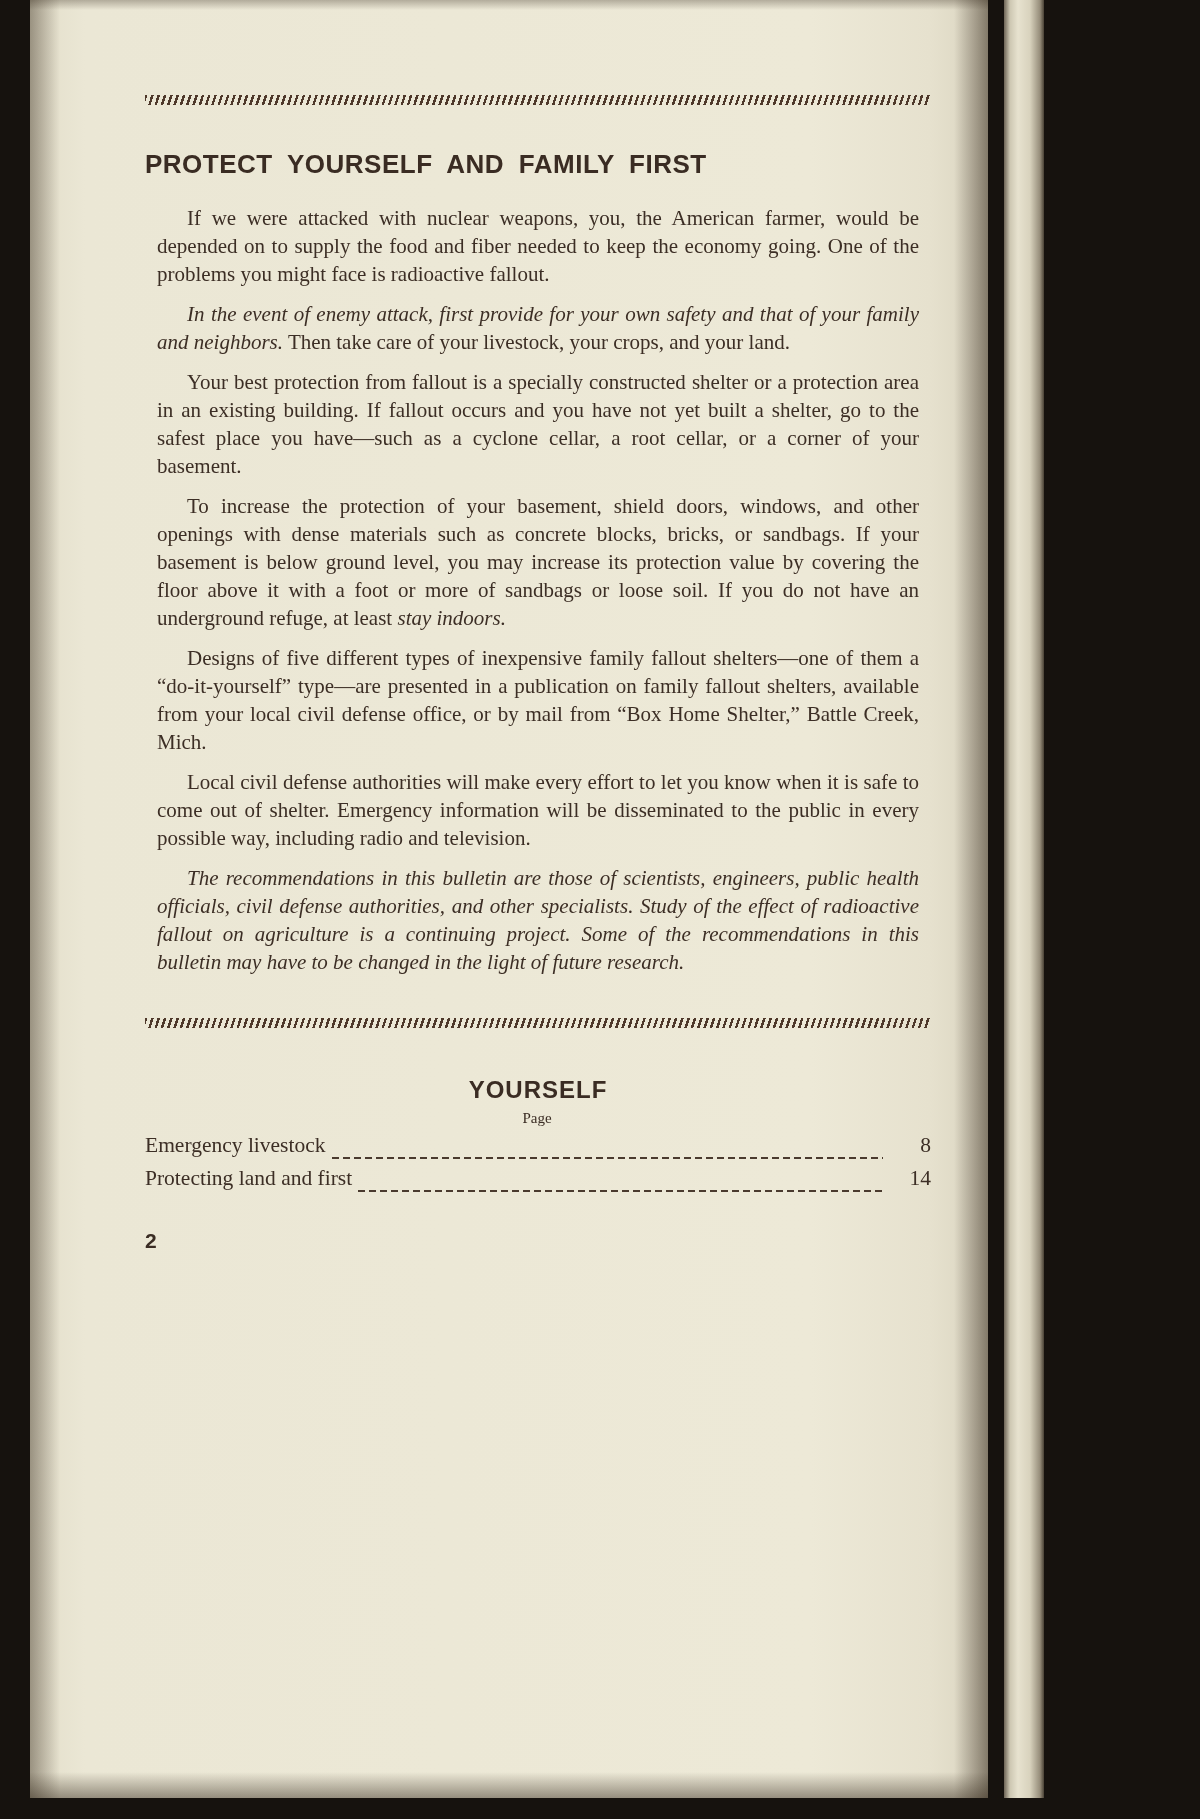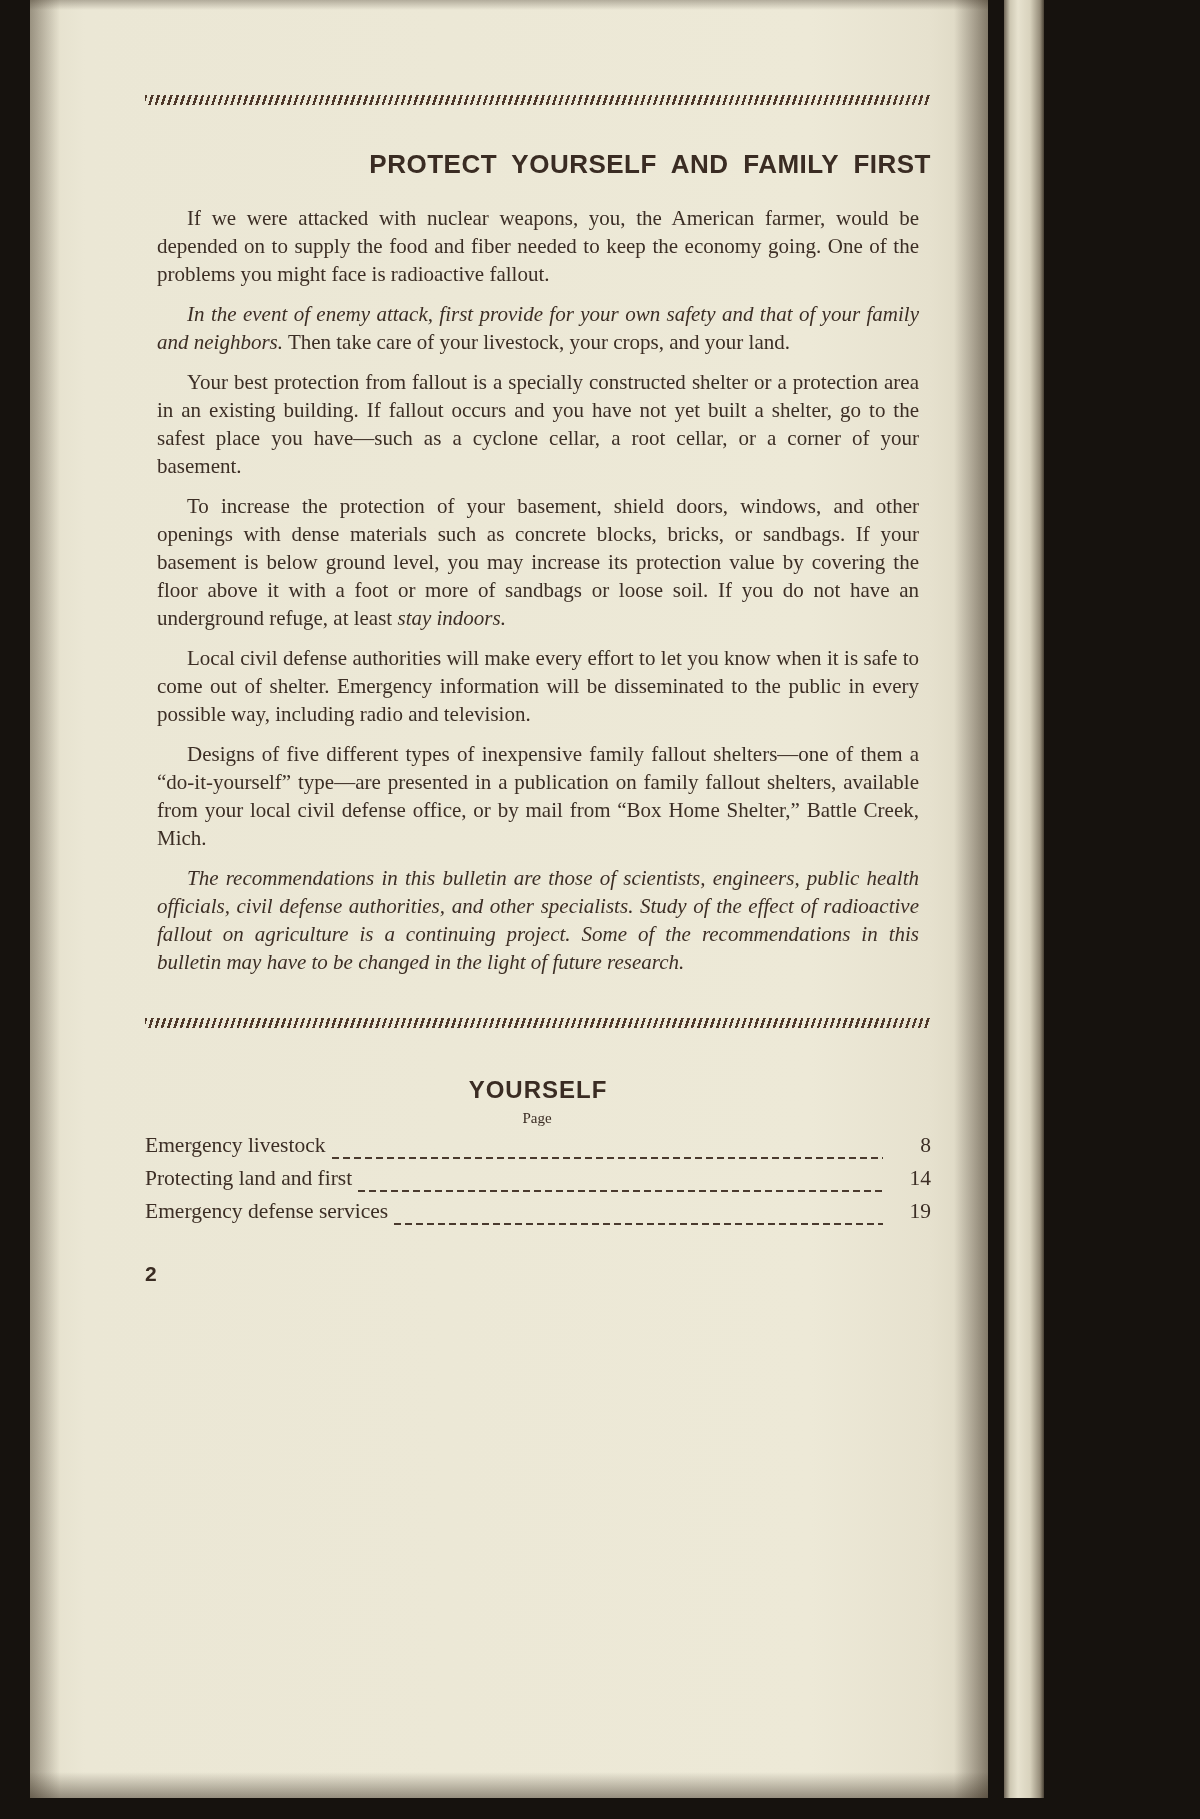--- a/index.html
+++ b/index.html
@@ -64,21 +64,21 @@
   }
   .ornament-top { margin-top: 95px; }
   .ornament-mid { margin-top: 42px; }
 
   .doc-title {
     font-family: "Liberation Sans", sans-serif;
     font-weight: 700;
     font-size: 26px;
     letter-spacing: 0.5px;
     word-spacing: 7px;
-    text-align: right;
+    text-align: left;
     color: #3a2c23;
     margin: 44px 0 24px 0;
   }
 
   .body-text { text-align: justify; font-size: 21px; line-height: 28px; }
   .para { margin: 12px; text-indent: 30px; }
   .italic { font-style: italic; }
 
   .contents-title {
     font-family: "Liberation Sans", sans-serif;
@@ -136,47 +136,42 @@
 
     <h1 class="doc-title">PROTECT YOURSELF AND FAMILY FIRST</h1>
 
     <section class="body-text">
       <p class="para">If we were attacked with nuclear weapons, you, the American farmer, would be depended on to supply the food and fiber needed to keep the economy going.  One of the problems you might face is radioactive fallout.</p>
       <p class="para"><span class="italic">In the event of enemy attack, first provide for your own safety and that of your family and neighbors.</span>
         <span>Then take care of your livestock, your crops, and your land.</span></p>
       <p class="para">Your best protection from fallout is a specially constructed shelter or a protection area in an existing building.  If fallout occurs and you have not yet built a shelter, go to the safest place you have—such as a cyclone cellar, a root cellar, or a corner of your basement.</p>
       <p class="para"><span>To increase the protection of your basement, shield doors, windows, and other openings with dense materials such as concrete blocks, bricks, or sandbags.  If your basement is below ground level, you may increase its protection value by covering the floor above it with a foot or more of sandbags or loose soil.  If you do not have an underground refuge, at least</span>
         <span class="italic">stay indoors.</span></p>
+      <p class="para">Designs of five different types of inexpensive family fallout shelters—one of them a “do-it-yourself” type—are presented in a publication on family fallout shelters, available from your local civil defense office, or by mail from “Box Home Shelter,” Battle Creek, Mich.</p>
       <p class="para">Local civil defense authorities will make every effort to let you know when it is safe to come out of shelter.  Emergency information will be disseminated to the public in every possible way, including radio and television.</p>
-      <p class="para">Designs of five different types of inexpensive family fallout shelters—one of them a “do-it-yourself” type—are presented in a publication on family fallout shelters, available from your local civil defense office, or by mail from “Box Home Shelter,” Battle Creek, Mich.</p>
       <p class="para italic">The recommendations in this bulletin are those of scientists, engineers, public health officials, civil defense authorities, and other specialists.  Study of the effect of radioactive fallout on agriculture is a continuing project.  Some of the recommendations in this bulletin may have to be changed in the light of future research.</p>
     </section>
 
     <div class="ornament ornament-mid"></div>
 
     <h2 class="contents-title">YOURSELF</h2>
 
     <div class="page-label">Page</div>
 
     <div class="toc">
       <div class="toc-row">
         <span class="toc-label">Emergency livestock</span>
         <span class="toc-leader"></span>
         <span class="toc-page">8</span>
       </div>
       <div class="toc-row">
         <span class="toc-label">Protecting land and first</span>
         <span class="toc-leader"></span>
         <span class="toc-page">14</span>
       </div>
-      <div class="toc-row">
-        <span class="toc-label">Emergency defense services</span>
-        <span class="toc-leader"></span>
-        <span class="toc-page">19</span>
-      </div>
     </div>
 
     <div class="folio">2</div>
 
   </div>
 
   <div class="shade-left"></div>
   <div class="shade-right"></div>
   <div class="shade-bottom"></div>
   <div class="shade-top"></div>

